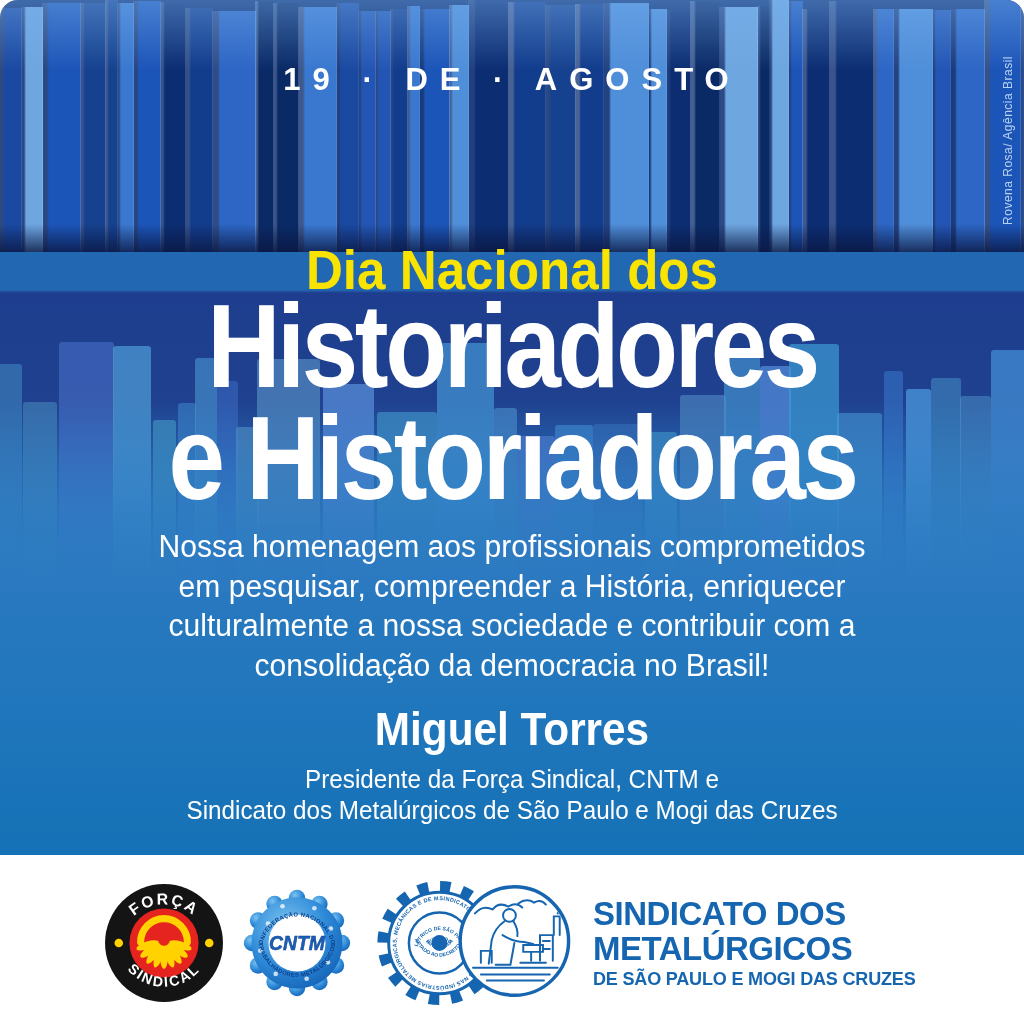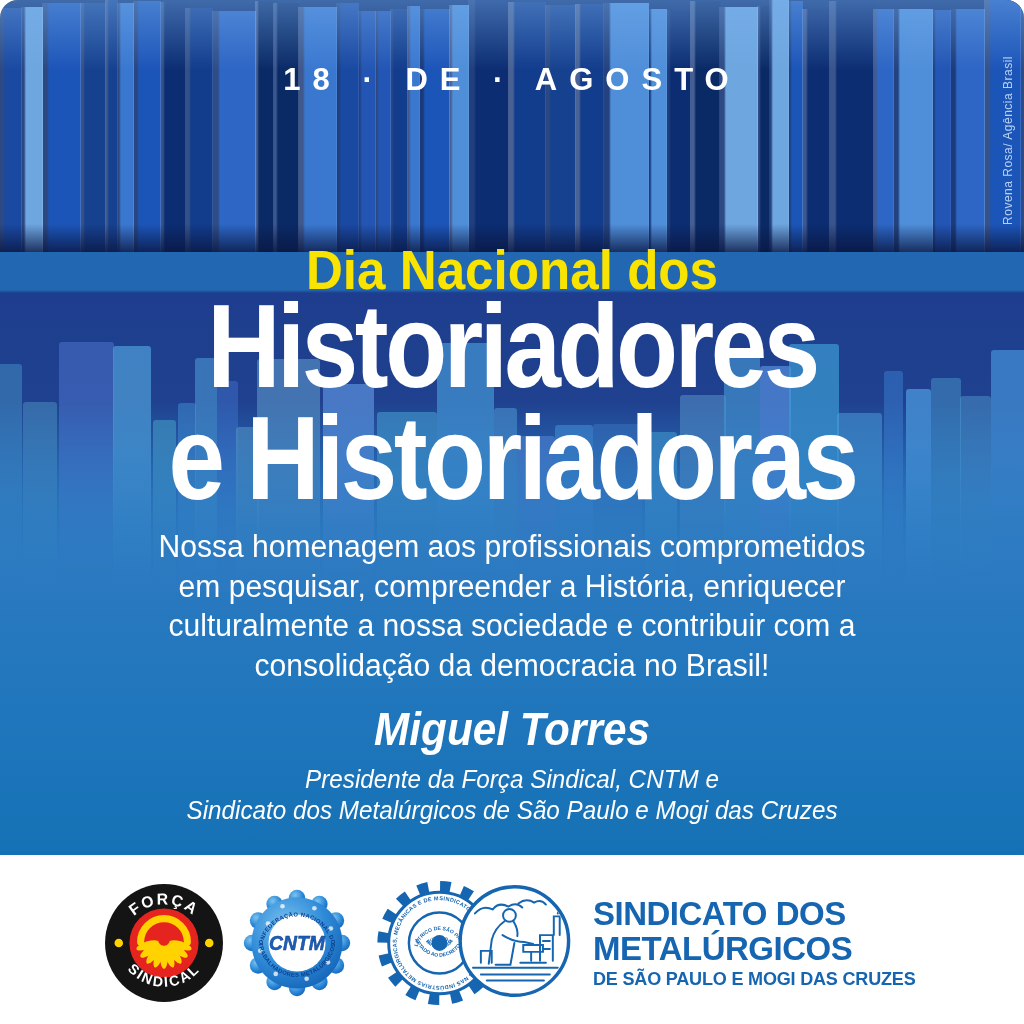--- a/index.html
+++ b/index.html
@@ -25,21 +25,21 @@
   .date{position:absolute;top:62px;width:100%;text-align:center;color:#fff;font-size:31px;
         font-weight:bold;letter-spacing:12px;z-index:5;}
   .credit{position:absolute;top:56px;right:9px;z-index:5;writing-mode:vertical-rl;transform:rotate(180deg);
         color:rgba(210,230,250,.85);font-size:12px;letter-spacing:.5px;}
   .kicker{position:absolute;top:238px;width:100%;text-align:center;color:var(--yellow);
         font-size:55px;font-weight:bold;z-index:6;transform:scaleX(.93);}
   .title{position:absolute;top:290px;width:100%;text-align:center;color:#fff;font-weight:bold;
         font-size:118px;line-height:112px;letter-spacing:-4px;z-index:6;transform:scaleX(.86);}
   .body{position:absolute;top:527px;width:100%;text-align:center;color:#fff;font-size:31px;
         line-height:39.5px;z-index:6;transform:scaleX(.97);}
-  .sig{position:absolute;top:702px;width:100%;text-align:center;color:#fff;z-index:6;font-style:italic;}
+  .sig{position:absolute;top:702px;width:100%;text-align:center;color:#fff;z-index:6;}
   .sig .name{font-size:46px;font-weight:bold;transform:scaleX(.92);}
   .sig .role{font-size:25px;line-height:31px;transform:scaleX(.97);}
   .sig .role.first{margin-top:8px;}
   
   .footer{position:absolute;top:855px;left:0;right:0;bottom:0;background:#fff;z-index:7;
         display:flex;align-items:center;justify-content:center;gap:14px;padding:6px 20px 0 20px;}
   .wordmark{color:var(--union-blue);font-weight:bold;line-height:1.02;transform:scaleX(.97);}
   .wm-big{font-size:34px;letter-spacing:-.5px;}
   .wm-small{font-size:18.6px;margin-top:5px;letter-spacing:-.2px;}
   svg text{font-family:"Liberation Sans",sans-serif;}
@@ -121,21 +121,21 @@
         <div class="silhouette" style="left: 837px; width: 45px; top: 123px; bottom: 0px; background: rgba(79, 167, 224, 0.49);"></div>
         <div class="silhouette" style="left: 884px; width: 19px; top: 81px; bottom: 0px; background: rgba(66, 136, 222, 0.43);"></div>
         <div class="silhouette" style="left: 906px; width: 25px; top: 99px; bottom: 0px; background: rgba(79, 159, 228, 0.69);"></div>
         <div class="silhouette" style="left: 931px; width: 30px; top: 88px; bottom: 0px; background: rgba(79, 166, 213, 0.42);"></div>
         <div class="silhouette" style="left: 960px; width: 31px; top: 106px; bottom: 0px; background: rgba(90, 169, 217, 0.4);"></div>
         <div class="silhouette" style="left: 991px; width: 51px; top: 60px; bottom: 0px; background: rgba(66, 140, 212, 0.74);"></div>
       </div>
     <div class="fade"></div>
   </div>
 
-  <div class="date">18 · DE · AGOSTO</div>
+  <div class="date">19 · DE · AGOSTO</div>
   <div class="credit">Rovena Rosa/ Agência Brasil</div>
   <div class="kicker">Dia Nacional dos</div>
   <div class="title">
     <div>Historiadores</div>
     <div>e Historiadoras</div>
   </div>
   <div class="body">
     <div>Nossa homenagem aos profissionais comprometidos</div>
     <div>em pesquisar, compreender a História, enriquecer</div>
     <div>culturalmente a nossa sociedade e contribuir com a</div>

